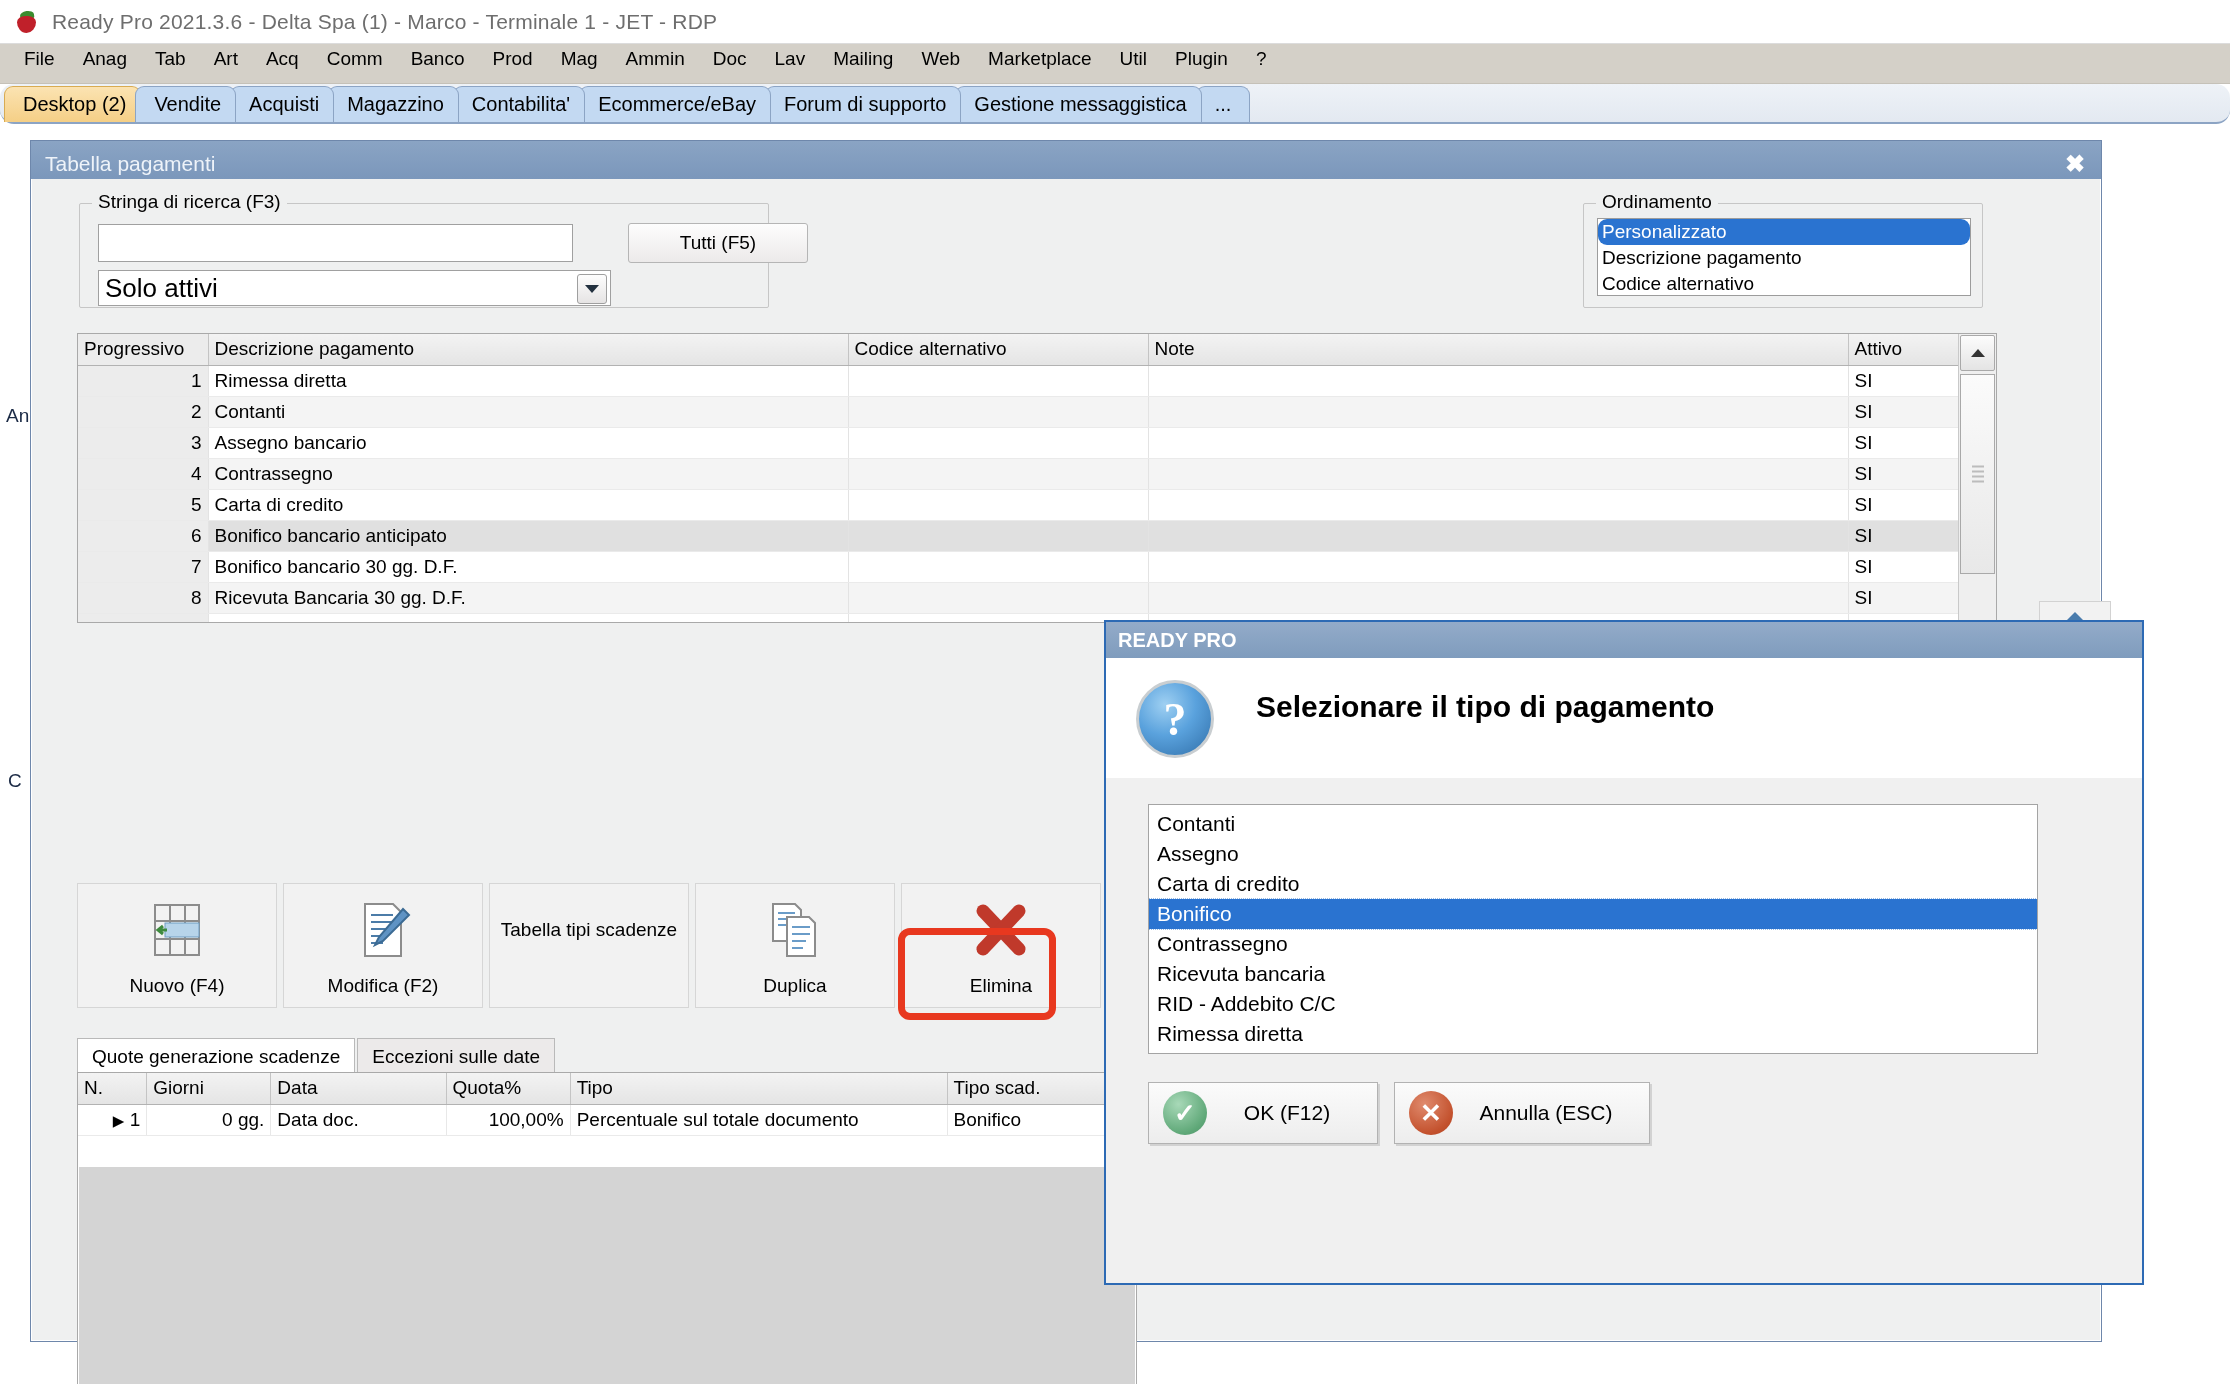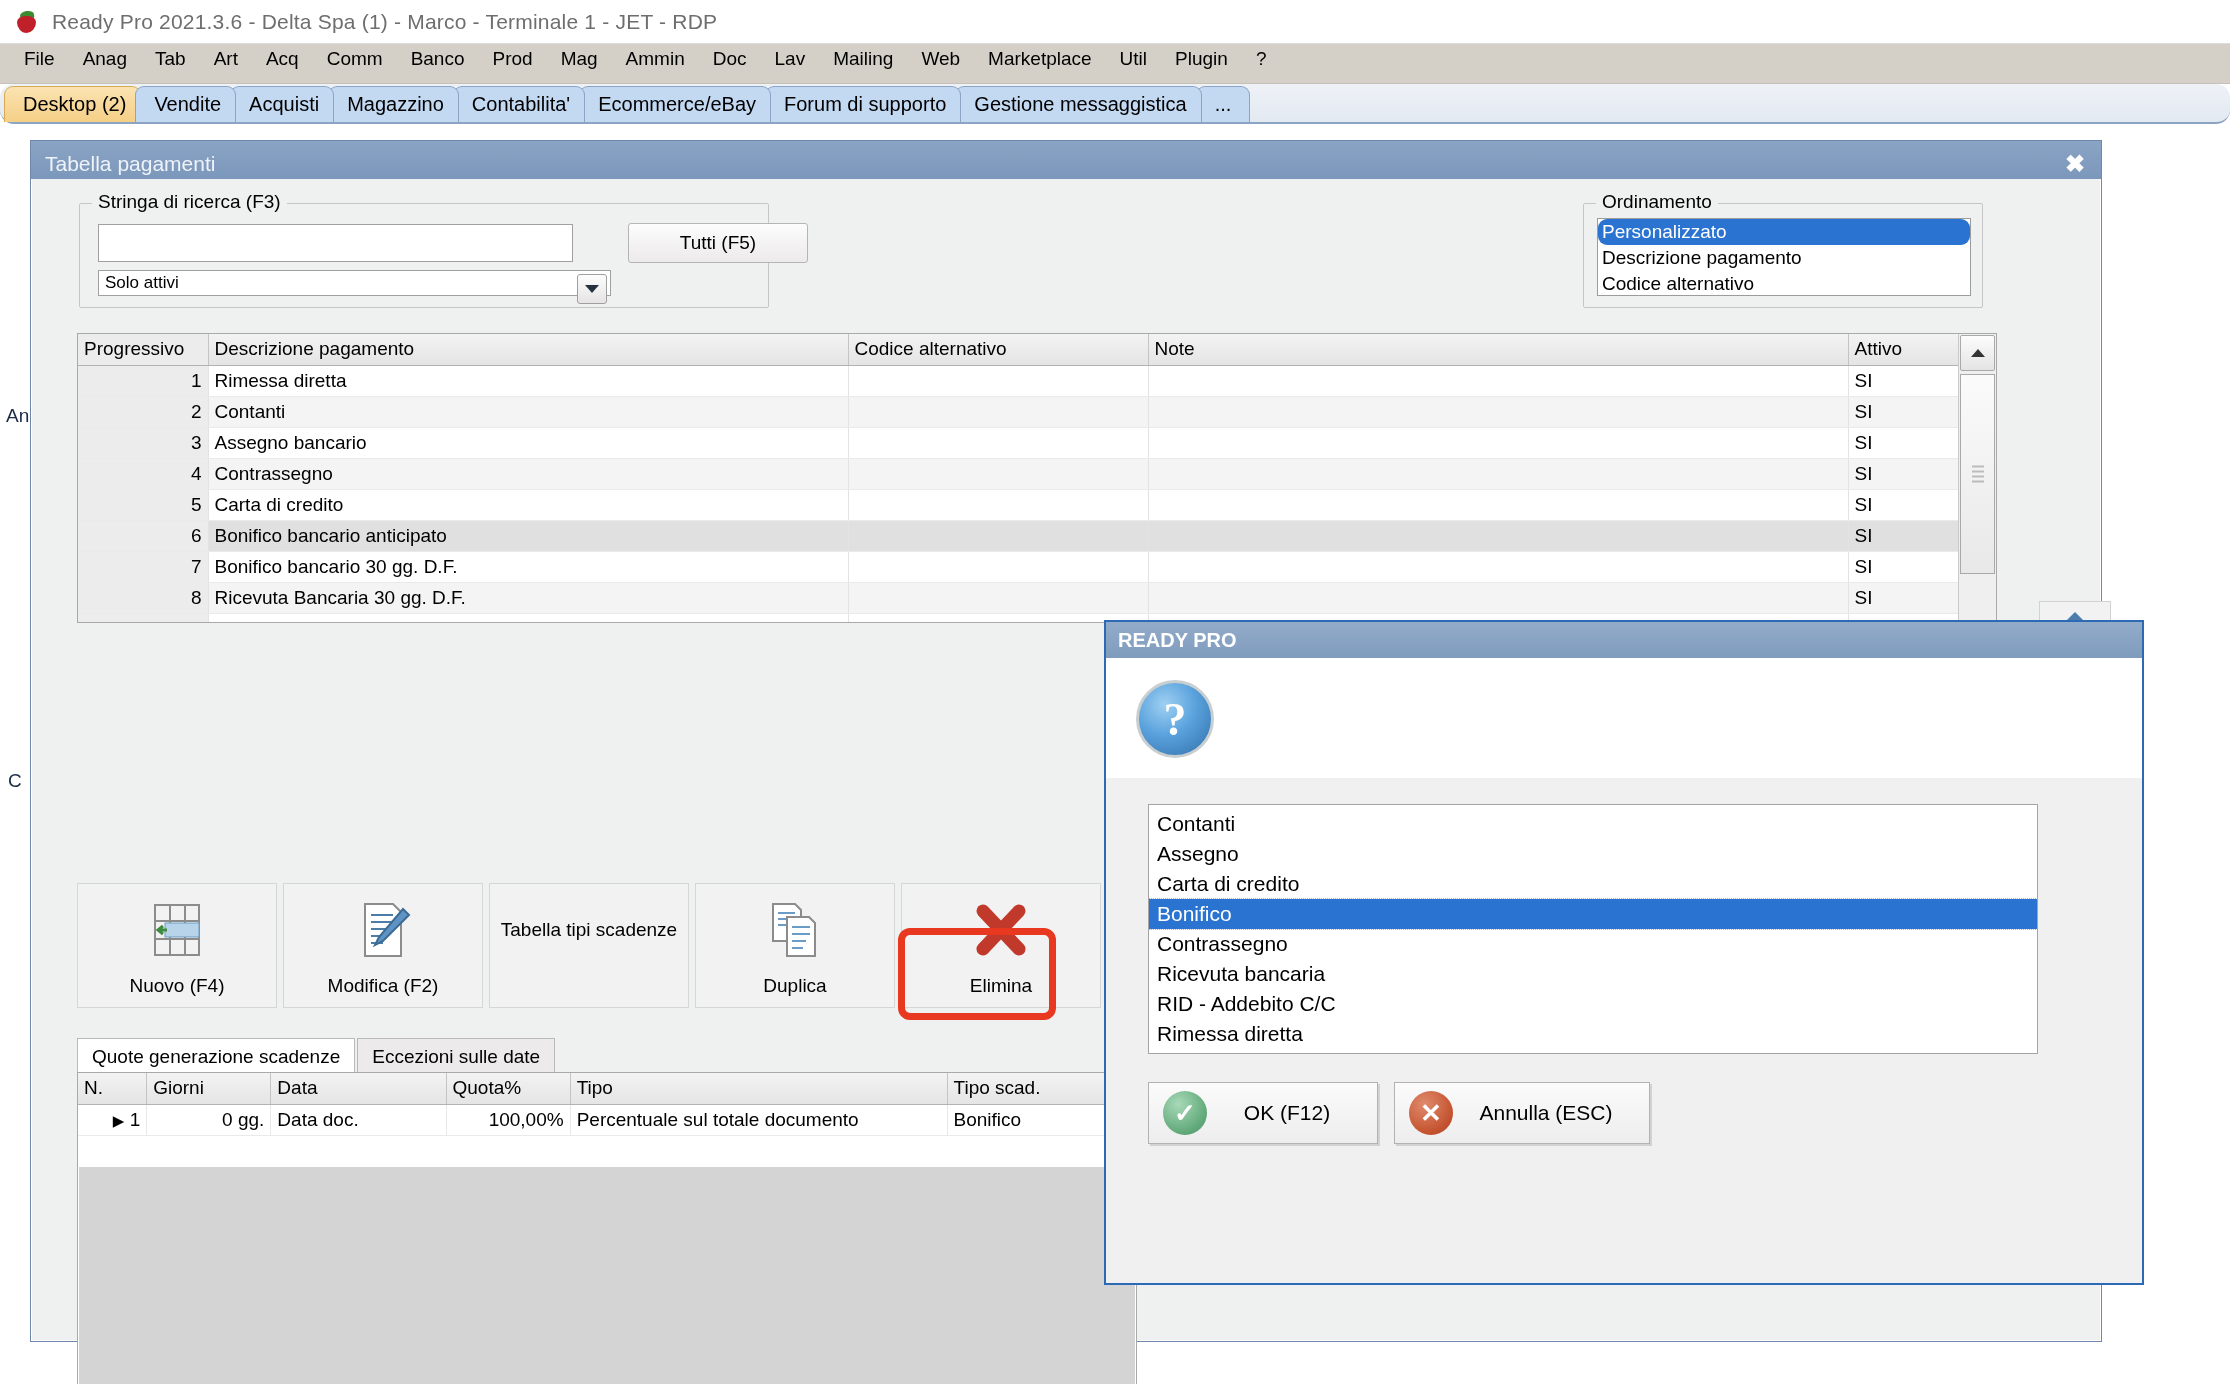--- a/index.html
+++ b/index.html
@@ -122,23 +122,23 @@
     padding: 0 6px; font-family:"Liberation Sans", sans-serif;
   }
   #btn-tutti {
     position:absolute; left:548px; top:19px; width:180px; height:40px;
     background: linear-gradient(#fdfdfd,#eceaea);
     border:1px solid #b5b5b5; border-radius:3px;
     font-size:19px; font-family:"Liberation Sans", sans-serif;
     cursor:pointer;
   }
   #filter-select {
-    position:absolute; left:18px; top:66px; width:513px; height:26px;
+    position:absolute; left:18px; top:66px; width:513px; height:36px;
     border:1px solid #a0a0a0; background:#fff;
-    display:flex; align-items:center; padding-left:6px; font-size:17px;
+    display:flex; align-items:center; padding-left:6px; font-size:26px;
   }
   #filter-select .arrow-btn {
     position:absolute; right:3px; top:3px; width:30px; height:30px;
     background: linear-gradient(#fdfdfd,#e6e4e4);
     border:1px solid #9f9f9f; border-radius:3px;
     display:flex;align-items:center;justify-content:center;
   }
   .caret-down { width:0;height:0;border-left:7px solid transparent;border-right:7px solid transparent;border-top:8px solid #23313f;}
 
   
@@ -611,20 +611,21 @@
     <path d="M0,0 L6,3 L0,6 z" fill="#e8381f"></path>
       </marker>
     </defs>
   <line x1="8" y1="108" x2="132" y2="18" stroke="#e8381f" stroke-width="17" marker-end="url(#ah)"></line>
 </svg>
 
 <div id="dialog">
   <div id="dlg-title">READY PRO</div>
   <div id="dlg-head">
     <div id="dlg-q">?</div>
+    <div id="dlg-msg">Selezionare il tipo di pagamento</div>
   </div>
   <div id="dlg-list">
       <div class="dlg-item">Contanti</div>
       <div class="dlg-item">Assegno</div>
       <div class="dlg-item">Carta di credito</div>
       <div class="dlg-item selected">Bonifico</div>
       <div class="dlg-item">Contrassegno</div>
       <div class="dlg-item">Ricevuta bancaria</div>
       <div class="dlg-item">RID - Addebito C/C</div>
       <div class="dlg-item">Rimessa diretta</div>

